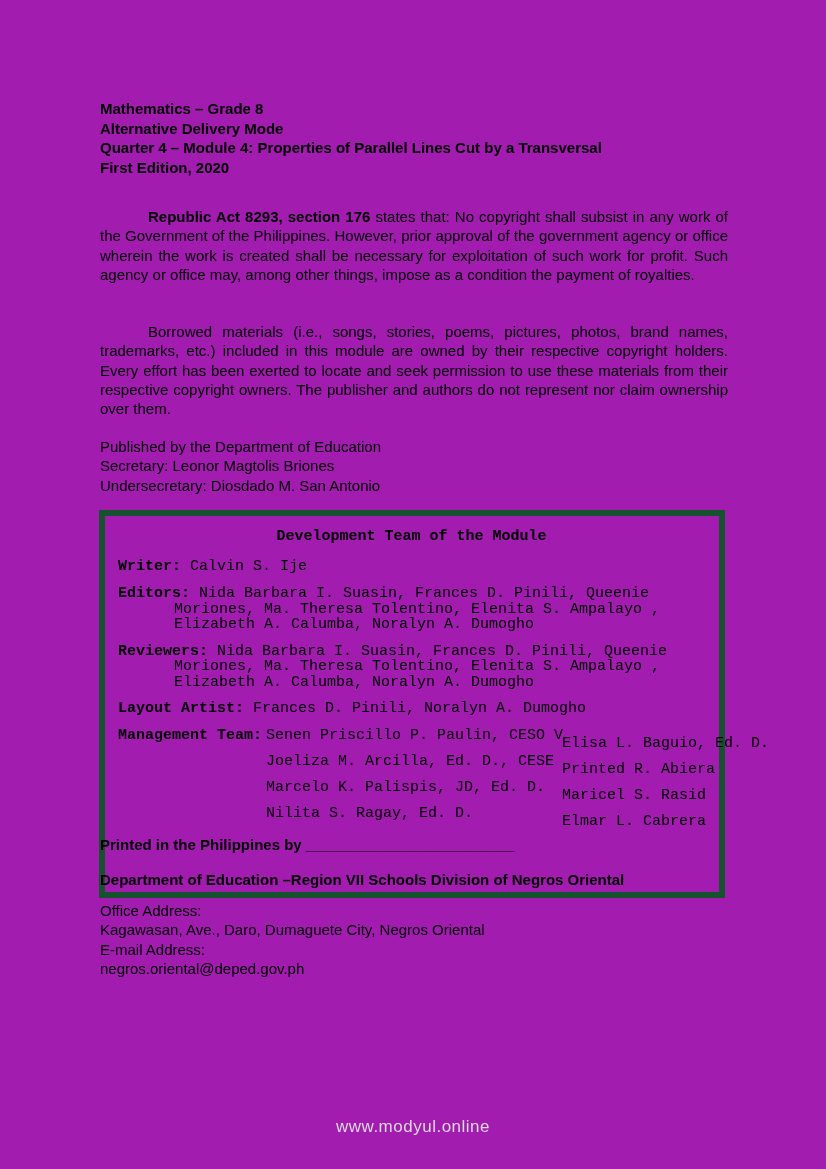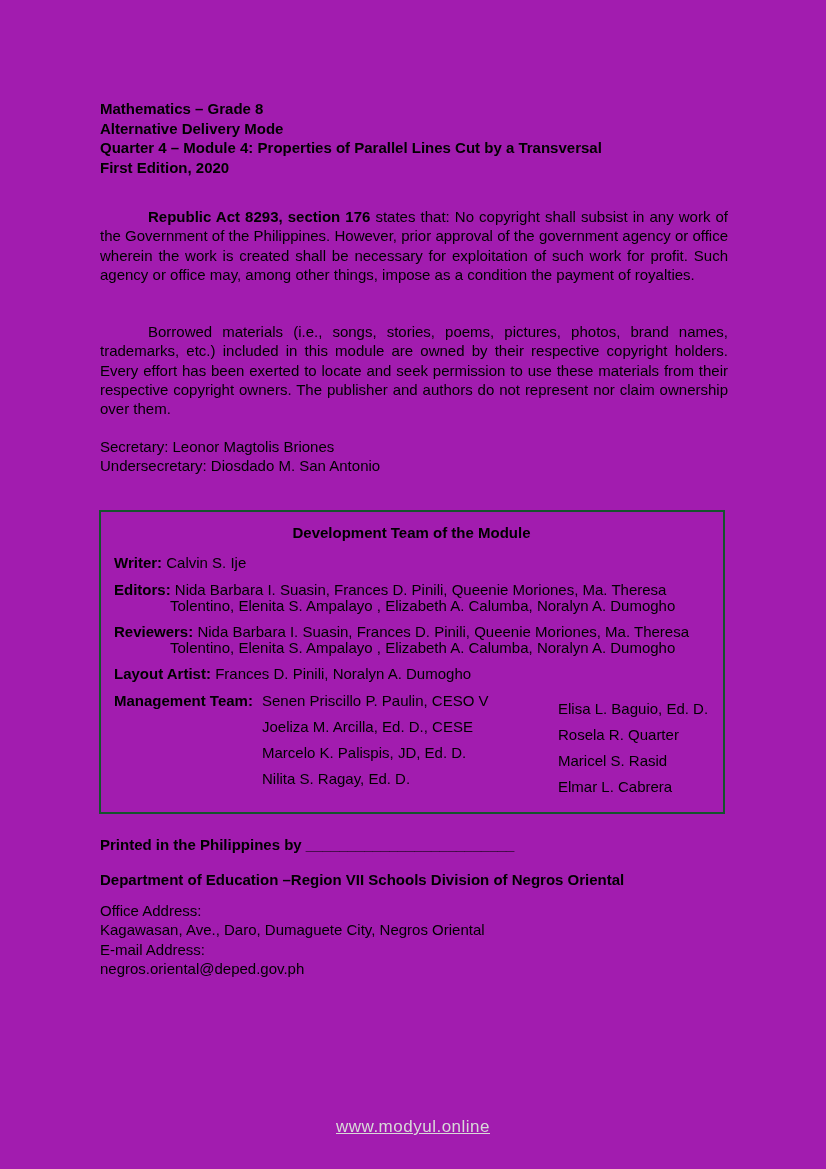--- a/index.html
+++ b/index.html
@@ -34,23 +34,24 @@
   .para2 { top: 322px; }
   .publisher-block {
     position: absolute;
     left: 100px; top: 437px;
     width: 628px;
     line-height: 19.3px;
   }
   .devbox {
     position: absolute;
     left: 99px; top: 510px;
-    width: 626px; height: 304px;
-    border: 2px solid #14532d;
+    width: 626px; height: 388px;
+    border: 6px solid #14532d;
     padding: 12px 14px 0 13px;
+    font-family: Liberation Mono, monospace;
   }
   .devbox-title {
     text-align: center;
     font-weight: bold;
     margin-bottom: 14px;
   }
   .dev-row { margin-bottom: 11px; line-height: 16px; }
   .hang {
     padding-left: 56px;
     text-indent: -56px;
@@ -87,40 +88,40 @@
   .contact-row { display: flex; flex-direction: column; }
   .contact-label { width: 150px; flex-shrink: 0; }
   .watermark {
     position: absolute;
     left: 0; top: 1117px;
     width: 100%;
     text-align: center;
     color: #d9d9d9;
     font-size: 17px;
     letter-spacing: 0.5px;
-    text-decoration: underline;
   }
 </style>
 </head>
 <body>
 
 <div class="page">
 
   <div class="header-block">
     <div>Mathematics – Grade 8</div>
     <div>Alternative Delivery Mode</div>
     <div>Quarter 4 – Module 4: Properties of Parallel Lines Cut by a Transversal</div>
     <div>First Edition, 2020</div>
   </div>
 
   <p class="para para1"><span class="b">Republic Act 8293, section 176</span><span> states that: No copyright shall subsist in any work of the Government of the Philippines. However, prior approval of the government agency or office wherein the work is created shall be necessary for exploitation of such work for profit. Such agency or office may, among other things, impose as a condition the payment of royalties.</span></p>
 
   <p class="para para2">Borrowed materials (i.e., songs, stories, poems, pictures, photos, brand names, trademarks, etc.) included in this module are owned by their respective copyright holders. Every effort has been exerted to locate and seek permission to use these materials from their respective copyright owners. The publisher and authors do not represent nor claim ownership over them.</p>
 
   <div class="publisher-block">
+    <div>Published by the Department of Education</div>
     <div>Secretary: Leonor Magtolis Briones</div>
     <div>Undersecretary: Diosdado M. San Antonio</div>
   </div>
 
   <div class="devbox">
     <div class="devbox-title">Development Team of the Module</div>
 
     <div class="dev-row">
       <span class="b">Writer:</span>
       <span>Calvin S. Ije</span>
@@ -141,21 +142,21 @@
       <span>Frances D. Pinili, Noralyn A. Dumogho</span>
     </div>
 
     <div class="mgmt-row">
       <span class="mgmt-label">Management Team:</span>
       <span>Senen Priscillo P. Paulin, CESO V</span>
       <span class="mgmt-right">Elisa L. Baguio, Ed. D.</span>
     </div>
     <div class="mgmt-row">
       <span>Joeliza M. Arcilla, Ed. D., CESE</span>
-      <span class="mgmt-right">Rosela R. Quarter</span>
+      <span class="mgmt-right">Printed R. Abiera</span>
     </div>
     <div class="mgmt-row">
       <span>Marcelo K. Palispis, JD, Ed. D.</span>
       <span class="mgmt-right">Maricel S. Rasid</span>
     </div>
     <div class="mgmt-row">
       <span>Nilita S. Ragay, Ed. D.</span>
       <span class="mgmt-right">Elmar L. Cabrera</span>
     </div>
   </div>

